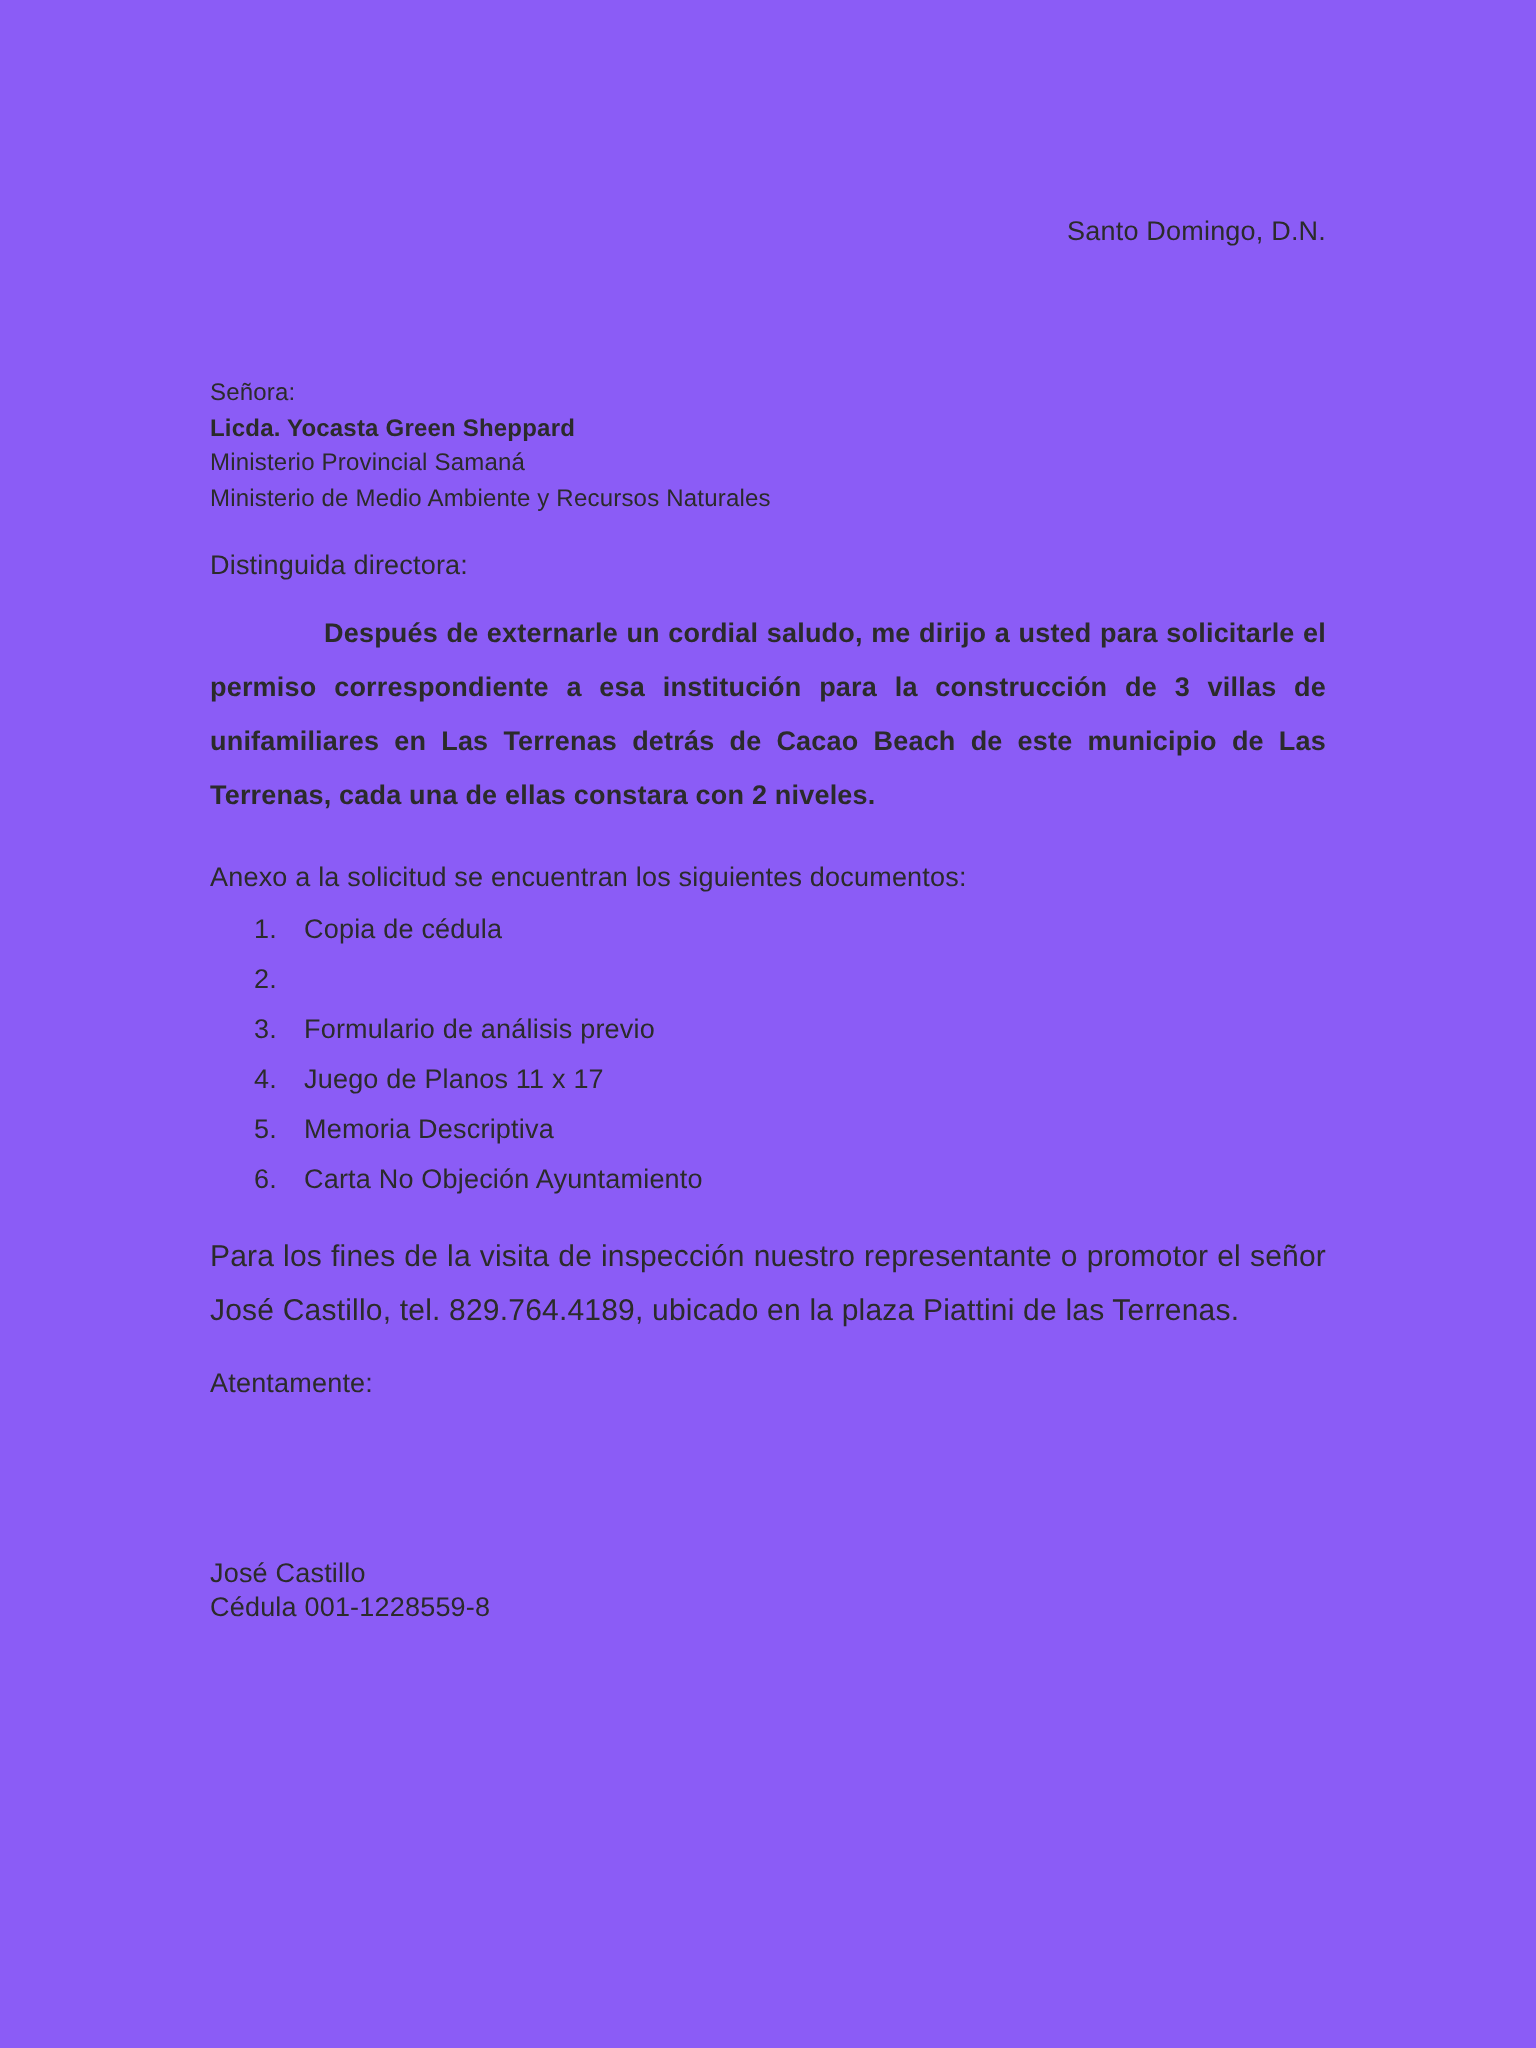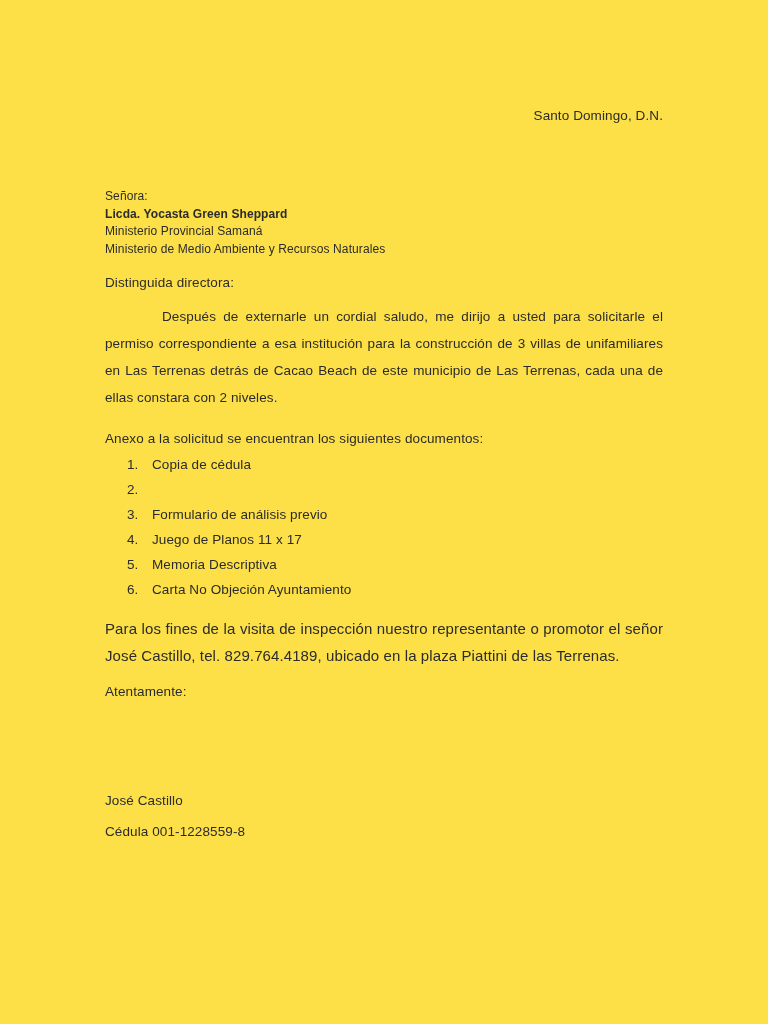--- a/index.html
+++ b/index.html
@@ -12,21 +12,21 @@
     height: 1024px;
     position: relative;
     font-family: "Liberation Sans", sans-serif;
     color: #2b2b2b;
     -webkit-font-smoothing: antialiased;
   }
 
   .page {
     position: absolute;
     inset: 0;
-    background: #fde047;
+    background: #8b5cf6;
     overflow: hidden;
   }
 
   
   .content {
     position: absolute;
     left: 105px;
     top: 0;
     width: 558px;
   }
@@ -71,20 +71,21 @@
     position: absolute;
     left: 0;
     top: 303px;
     width: 558px;
     font-size: 13.5px;
     line-height: 27px;
     text-align: justify;
     text-justify: inter-word;
     text-indent: 57px;
     letter-spacing: .1px;
+    font-weight: bold;
   }
 
   
   .annex-intro {
     position: absolute;
     left: 0;
     top: 429px;
     width: 558px;
     font-size: 13.5px;
     line-height: 20px;
@@ -142,21 +143,21 @@
 
   
   .signature {
     position: absolute;
     left: 0;
     top: 779px;
     font-size: 13.5px;
     line-height: 16.5px;
     letter-spacing: .1px;
   }
-  .signature div { white-space: nowrap; margin-top: 14px; }
+  .signature div { white-space: nowrap; }
 </style>
 </head>
 <body>
 
 <div class="page">
   <div class="content">
 
     <div class="dateblock">
       <div>Santo Domingo, D.N.</div>
     </div>

